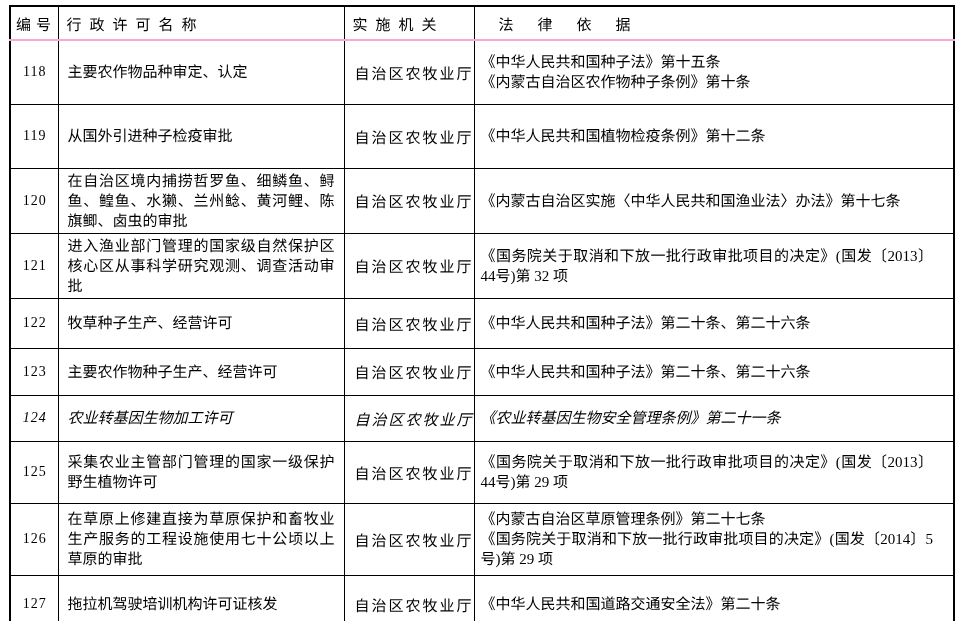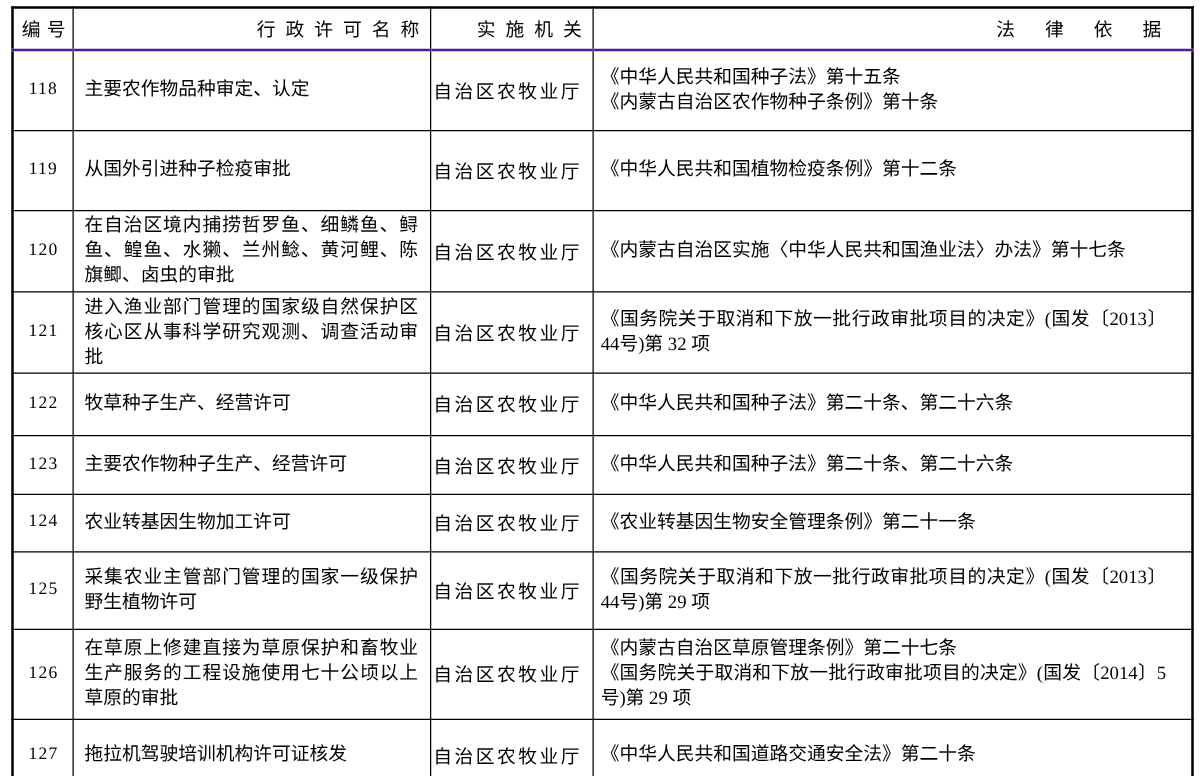--- a/index.html
+++ b/index.html
@@ -26,24 +26,24 @@
     table-layout: fixed;
     border: 2px solid #000000;
   }
   th, td {
     border: 1px solid #000000;
     vertical-align: middle;
     padding: 0;
   }
   thead tr { height: 34px; }
   thead th {
-    border-bottom: 2px solid #4c1d95;
+    border-bottom: 2px solid #f9a8d4;
     font-weight: normal;
     font-size: 15px;
-    text-align: right;
+    text-align: left;
     white-space: nowrap;
   }
   .h-id     { letter-spacing: 5px;  text-indent: 5px; }
   .h-name   { letter-spacing: 8px;  text-indent: 8px; }
   .h-agency { letter-spacing: 8px;  text-indent: 8px; }
   .h-legal  { letter-spacing: 24px; text-indent: 24px; margin-left: 16px; }
 
   td.c-id {
     text-align: center;
     font-size: 14px;
@@ -52,21 +52,21 @@
     margin-left: 37px;
   }
   td.c-name {
     text-align: justify;
     font-size: 15px;
     line-height: 20px;
     padding: 2px 9px 2px 9px;
     margin-top: 35px;
   }
   td.c-agency {
-    text-align: left;
+    text-align: right;
     font-size: 15px;
     letter-spacing: 2px;
     text-indent: 2px;
     white-space: nowrap;
   }
   td.c-legal {
     text-align: justify;
     font-size: 15px;
     line-height: 20px;
     padding: 2px 20px 2px 6px;
@@ -135,21 +135,21 @@
           </td>
         </tr>
         <tr style="height: 47px;">
           <td class="c-id">123</td>
           <td class="c-name">主要农作物种子生产、经营许可</td>
           <td class="c-agency">自治区农牧业厅</td>
           <td class="c-legal">
             <div class="legal-line">《中华人民共和国种子法》第二十条、第二十六条</div>
           </td>
         </tr>
-        <tr style="height: 46px;">
+        <tr style="height: 46px; font-style: italic;">
           <td class="c-id">124</td>
           <td class="c-name">农业转基因生物加工许可</td>
           <td class="c-agency">自治区农牧业厅</td>
           <td class="c-legal">
             <div class="legal-line">《农业转基因生物安全管理条例》第二十一条</div>
           </td>
         </tr>
         <tr style="height: 62px;">
           <td class="c-id">125</td>
           <td class="c-name">采集农业主管部门管理的国家一级保护野生植物许可</td>

